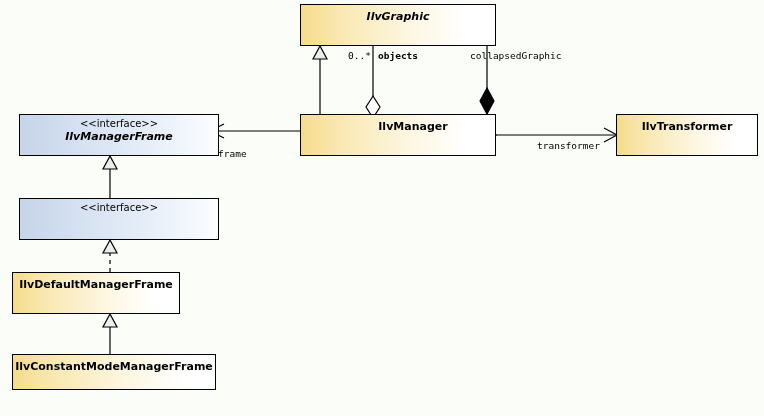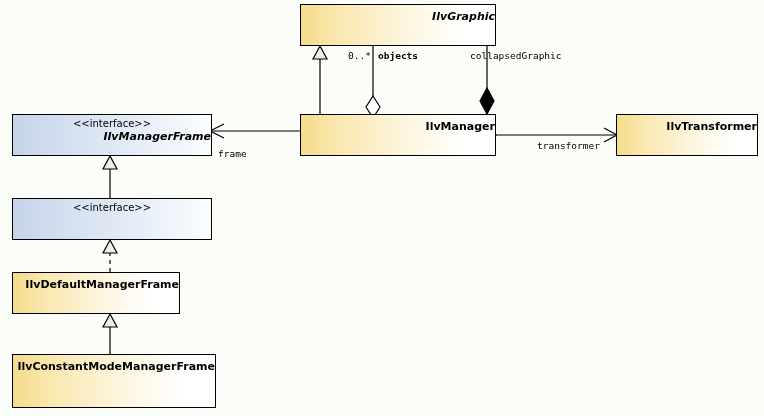--- a/index.html
+++ b/index.html
@@ -33,29 +33,29 @@
     box-sizing: border-box;
     display: block;
     text-align: center;
     overflow: hidden;
   }
   .uml-box.klass {
     background: linear-gradient(to right, #f5dc8c 0%, #fae9b4 22%, #fdf6e0 55%, #ffffff 85%, #ffffff 100%);
   }
   .uml-box.iface {
     background: linear-gradient(to right, #c6d4ea 0%, #d3dff0 25%, #e4ecf7 60%, #f4f8fd 88%, #fdfeff 100%);
+    margin-left: 7px;
   }
   .box-title {
     font-size: 11px;
     font-weight: bold;
     color: #000000;
     line-height: 13px;
     display: block;
     white-space: nowrap;
-    text-align: right;
   }
   .box-title.italic {
     font-style: italic;
   }
   .stereotype {
     font-size: 10px;
     font-weight: normal;
     font-style: normal;
     color: #000000;
     line-height: 12px;
@@ -146,21 +146,21 @@
   </div>
 
   <div class="uml-box iface" style="left:12px; top:198px; width:200px; height:42px;">
     <span class="stereotype" style="margin-top:3px;">&lt;&lt;interface&gt;&gt;</span>
   </div>
 
   <div class="uml-box klass" style="left:12px; top:272px; width:168px; height:42px;">
     <span class="box-title" style="margin-top:5px;">IlvDefaultManagerFrame</span>
   </div>
 
-  <div class="uml-box klass" style="left:12px; top:354px; width:204px; height:54px;">
+  <div class="uml-box klass" style="left:12px; top:354px; width:204px; height:36px;">
     <span class="box-title" style="margin-top:5px;">IlvConstantModeManagerFrame</span>
   </div>
 
   <div class="edge-label" style="left:348px; top:50px;">0..*</div>
 
   <div class="edge-label" style="left:378px; top:50px;font-weight:bold;">objects</div>
 
   <div class="edge-label" style="left:470px; top:50px;">collapsedGraphic</div>
 
   <div class="edge-label" style="left:218px; top:148px;">frame</div>

